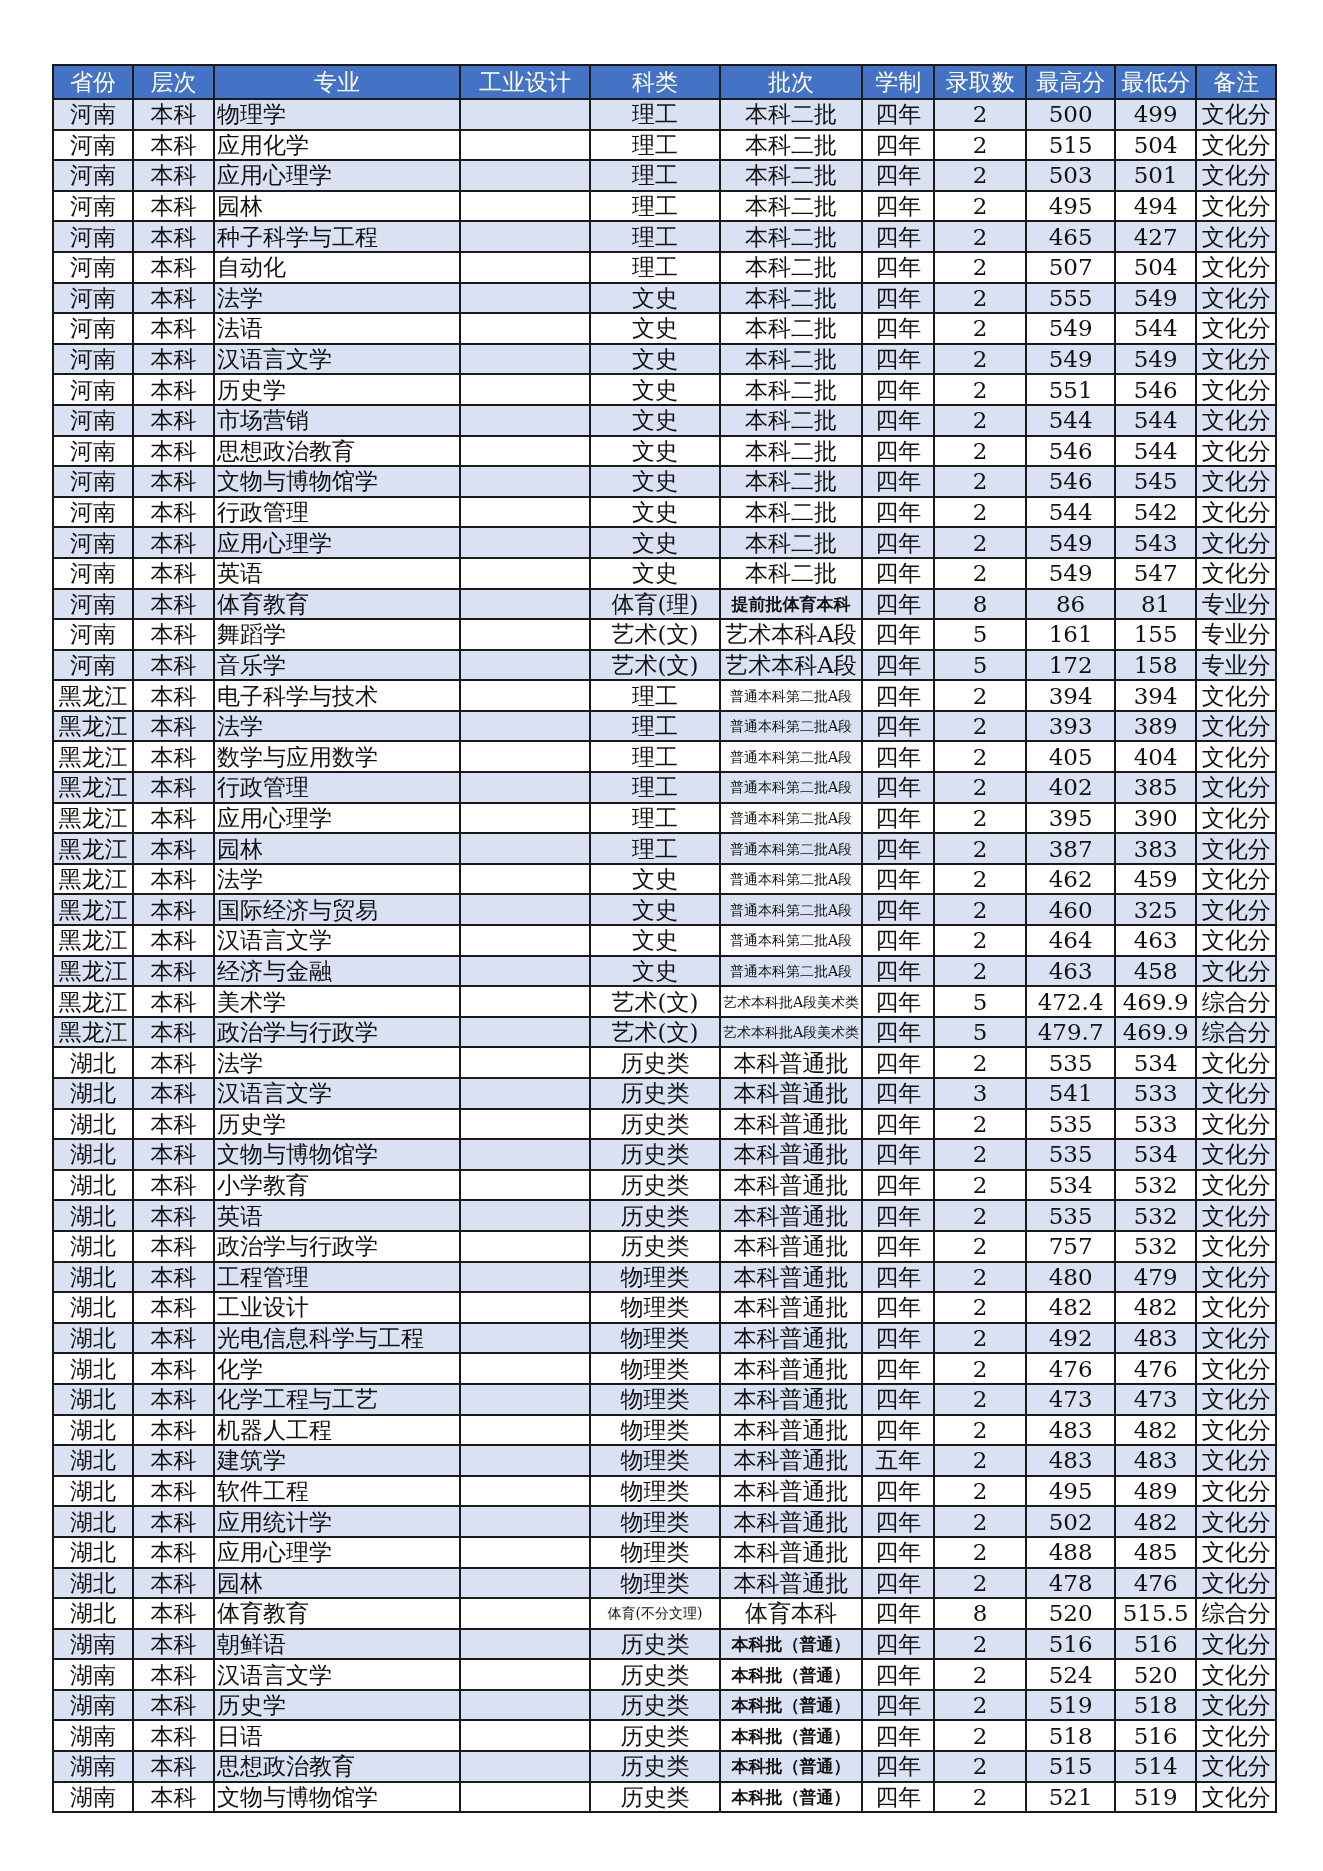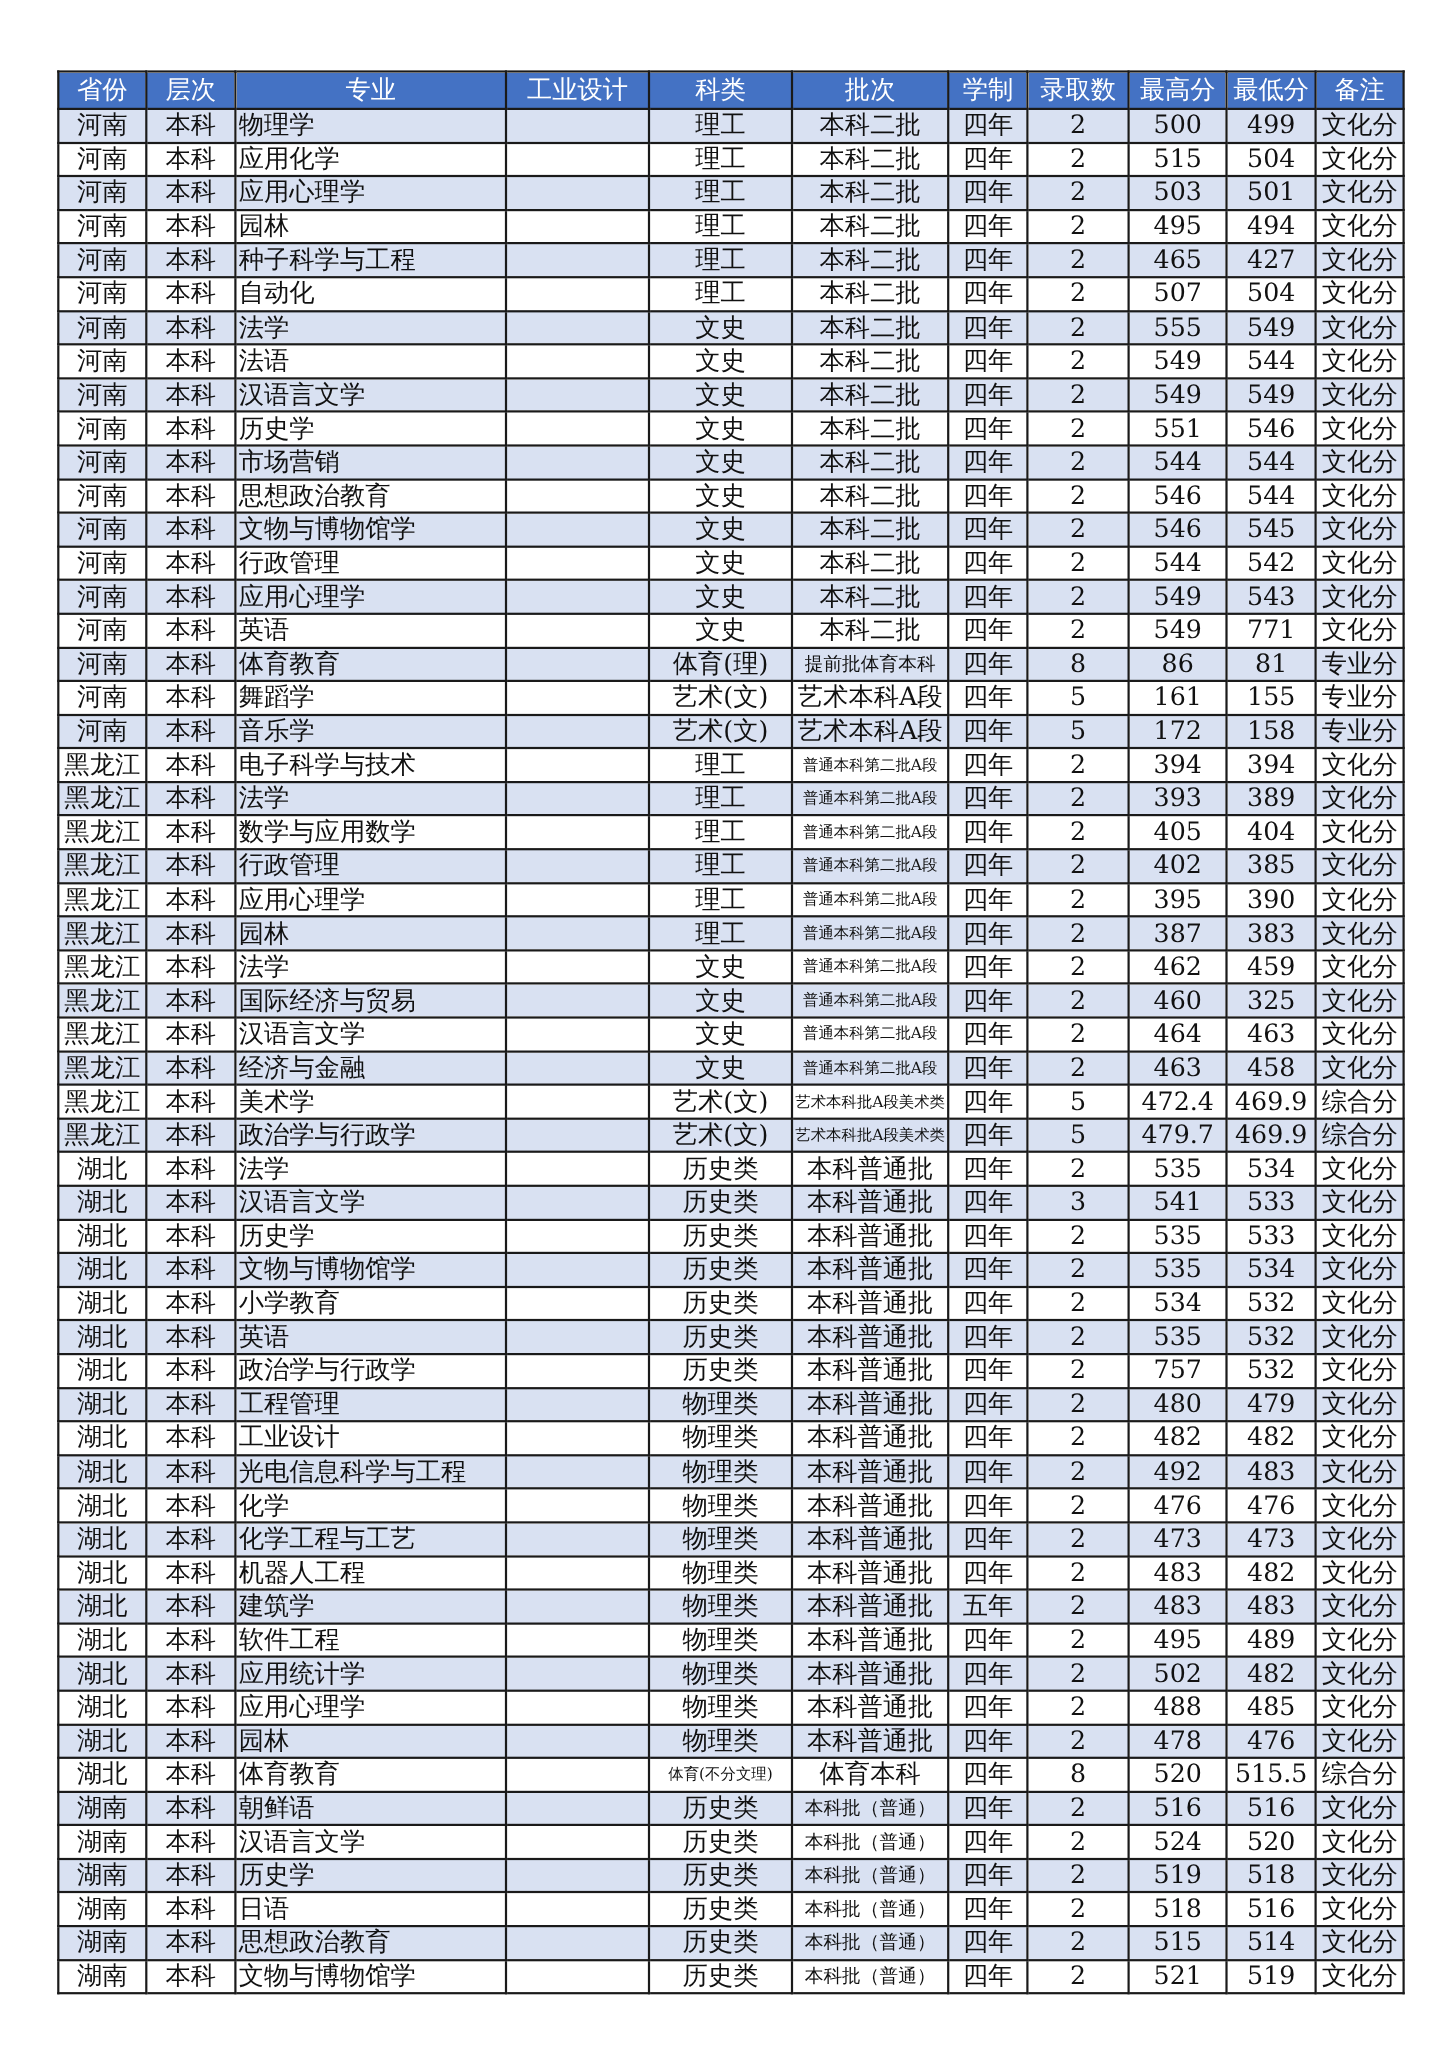--- a/index.html
+++ b/index.html
@@ -27,21 +27,21 @@
       color: #ffffff;
       font-family: "DejaVu Sans", "Liberation Sans", sans-serif;
       font-weight: normal;
       font-size: 23px;
       height: 32px;
       margin-left: 40px;
     }
     .sheet tbody tr:nth-child(odd) td { background: #d9e1f2; }
     .sheet tbody tr:nth-child(even) td { background: #ffffff; }
     .sheet td.major { text-align: left; margin-left: 36px; }
-    .sheet td.small { font-size: 17px; }
+    .sheet td.small { font-size: 17px; font-weight: bold; }
     .sheet td.xsmall { font-size: 14px; margin-left: 28px; }
   </style>
 </head>
 <body>
 
 <table class="sheet">
   <colgroup>
     <col style="width:80px">
     <col style="width:81px">
     <col style="width:246px">
@@ -268,21 +268,21 @@
       <tr>
         <td>河南</td>
         <td>本科</td>
         <td class="major">英语</td>
         <td></td>
         <td>文史</td>
         <td>本科二批</td>
         <td>四年</td>
         <td>2</td>
         <td>549</td>
-        <td>771</td>
+        <td>547</td>
         <td>文化分</td>
       </tr>
       <tr>
         <td>河南</td>
         <td>本科</td>
         <td class="major">体育教育</td>
         <td></td>
         <td>体育(理)</td>
         <td class="small">提前批体育本科</td>
         <td>四年</td>

